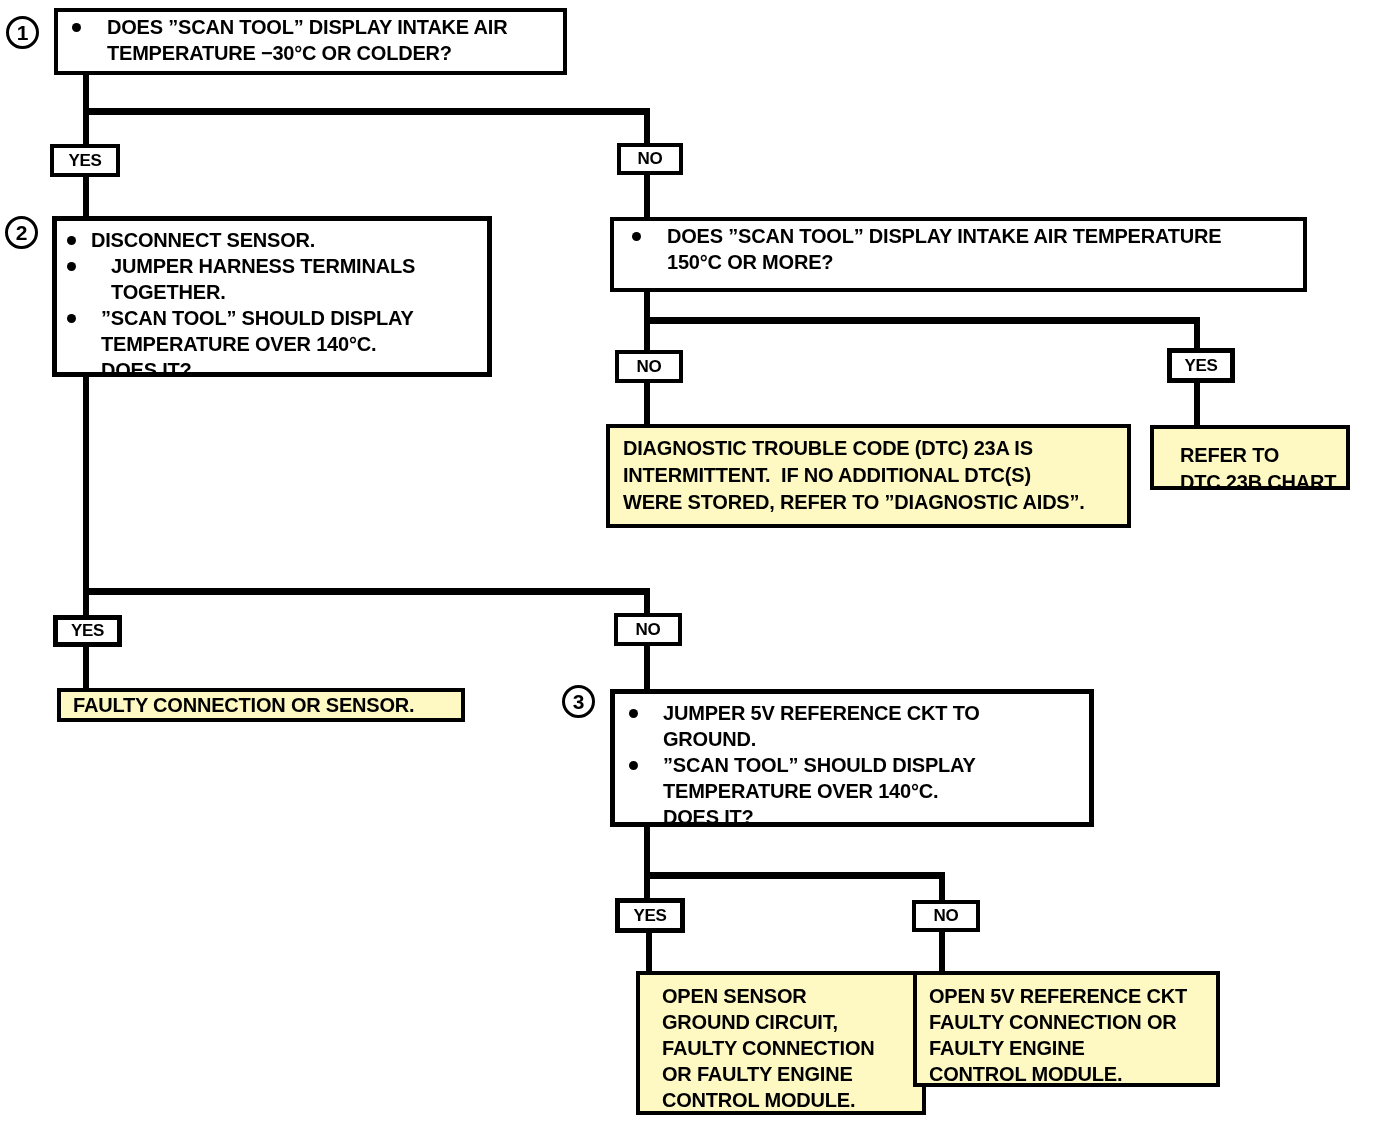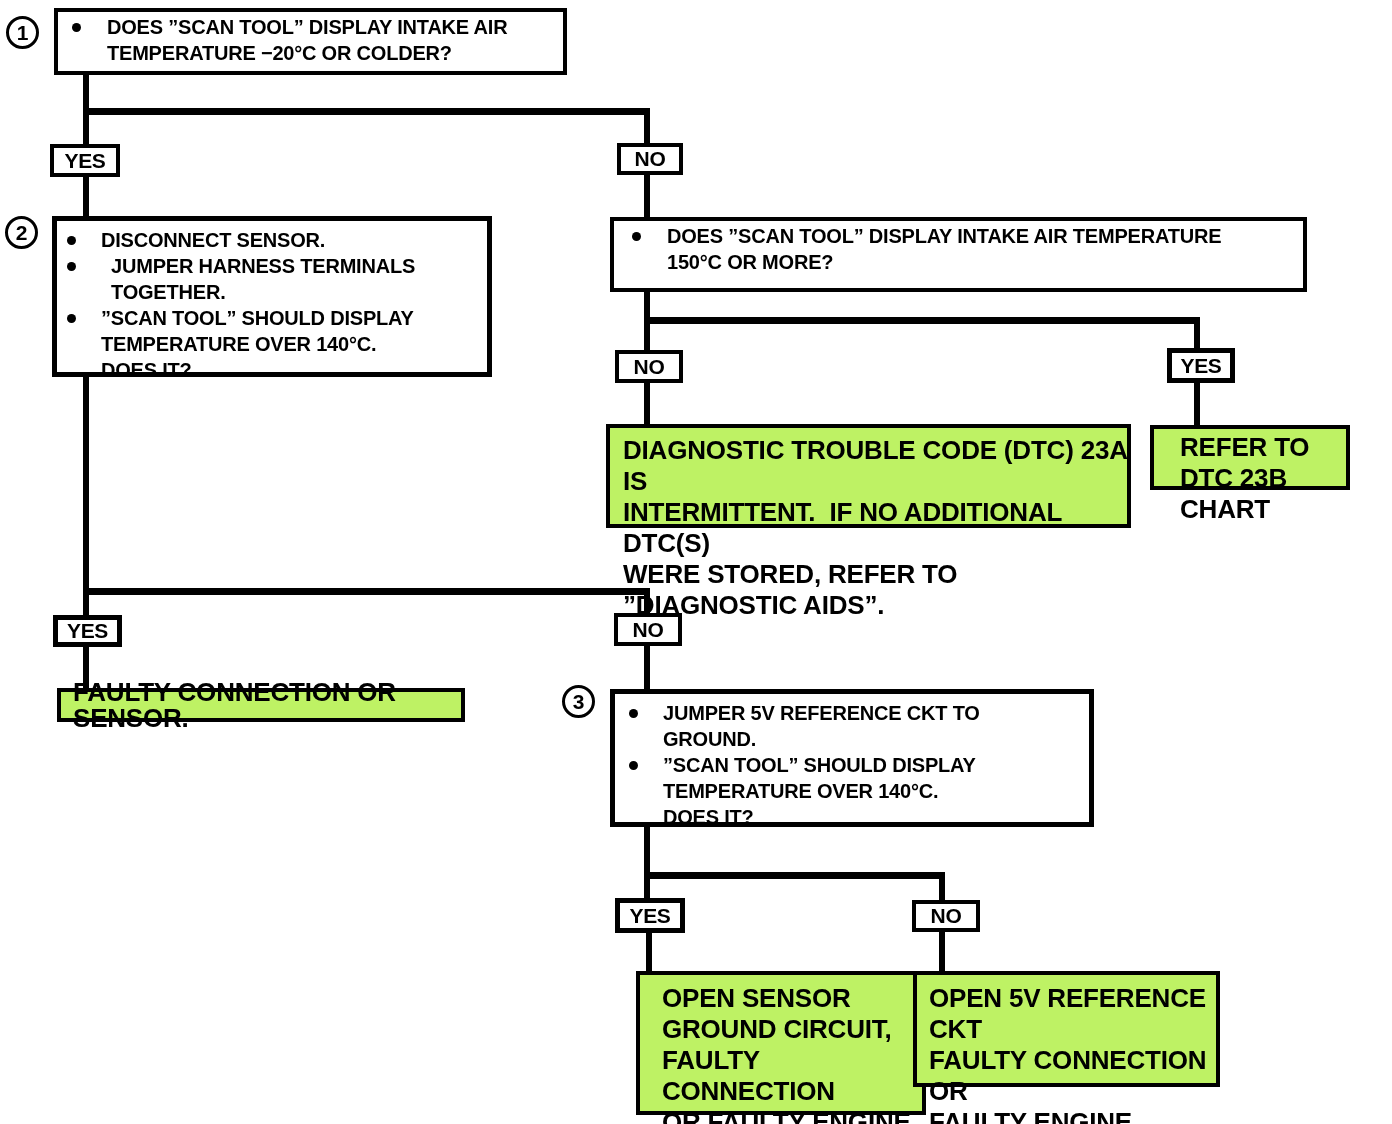--- a/index.html
+++ b/index.html
@@ -15,35 +15,35 @@
   .box{
     position:absolute;
     box-sizing:border-box;
     border:4px solid #000;
     background:#fff;
   }
   .b5{border-width:5px;}
   .b6{border-width:6px;}
   .label{
     display:flex;align-items:center;justify-content:center;
-    font-size:21px;font-weight:700;letter-spacing:-0.3px;
+    font-size:17px;font-weight:700;letter-spacing:-0.3px;
   }
   .node{font-size:20px;font-weight:700;letter-spacing:-0.2px;}
   .item{display:flex;align-items:flex-start;}
   .bullet{
     flex:none;width:9px;height:9px;border-radius:50%;
     background:#000;margin-top:9px;
   }
   .txt{
     white-space:pre-wrap;
     line-height:26px;
   }
   .plain{
-    position:absolute;box-sizing:border-box;border:4px solid #000;background:#bef264;
-    font-size:26px;font-weight:700;letter-spacing:-0.2px;
+    position:absolute;box-sizing:border-box;border:4px solid #000;background:#fef9c3;
+    font-size:20px;font-weight:700;letter-spacing:-0.2px;
   }
   .marker{
     position:absolute;box-sizing:border-box;
     width:33px;height:33px;border:3px solid #000;border-radius:50%;
     display:flex;align-items:center;justify-content:center;
     font-size:21px;font-weight:700;background:#fff;
   }
 </style>
 </head>
 <body>
@@ -78,35 +78,35 @@
       <span>2</span>
     </div>
   <div class="marker" style="left:562px;top:685px">
       <span>3</span>
     </div>
 
   <div class="box node" style="left:54px;top:8px;width:513px;height:67px;padding:2px 6px 0 14px">
     <div class="item">
       <span class="bullet"></span>
       <span class="txt" style="margin-left:26px">DOES ”SCAN TOOL” DISPLAY INTAKE AIR
-TEMPERATURE −20°C OR COLDER?</span>
+TEMPERATURE −30°C OR COLDER?</span>
     </div>
   </div>
 
   <div class="box label" style="left:50px;top:144px;width:70px;height:33px">
       <span>YES</span>
     </div>
   <div class="box label" style="left:617px;top:143px;width:66px;height:32px">
       <span>NO</span>
     </div>
 
   <div class="box node b5" style="left:52px;top:216px;width:440px;height:161px;padding:6px 4px 0 10px">
     <div class="item">
       <span class="bullet"></span>
-      <span class="txt" style="margin-left:25px">DISCONNECT SENSOR.</span>
+      <span class="txt" style="margin-left:15px">DISCONNECT SENSOR.</span>
     </div>
     <div class="item">
       <span class="bullet"></span>
       <span class="txt" style="margin-left:35px">JUMPER HARNESS TERMINALS
 TOGETHER.</span>
     </div>
     <div class="item">
       <span class="bullet"></span>
       <span class="txt" style="margin-left:25px">”SCAN TOOL” SHOULD DISPLAY
 TEMPERATURE OVER 140°C.
@@ -128,21 +128,21 @@
   <div class="box label b5" style="left:1167px;top:348px;width:68px;height:35px">
       <span>YES</span>
     </div>
 
   <div class="plain b6" style="left:606px;top:424px;width:525px;height:104px;padding:7px 0 0 13px">
     <span class="txt" style="line-height:27px">DIAGNOSTIC TROUBLE CODE (DTC) 23A IS
 INTERMITTENT.  IF NO ADDITIONAL DTC(S)
 WERE STORED, REFER TO ”DIAGNOSTIC AIDS”.</span>
   </div>
 
-  <div class="plain b5" style="left:1150px;top:425px;width:200px;height:65px;padding:3px 0 0 26px">
+  <div class="plain b5" style="left:1150px;top:425px;width:200px;height:65px;padding:13px 0 0 26px">
     <span class="txt" style="line-height:27px">REFER TO
 DTC 23B CHART</span>
   </div>
 
   <div class="box label b5" style="left:53px;top:615px;width:69px;height:32px">
       <span>YES</span>
     </div>
   <div class="box label" style="left:614px;top:613px;width:68px;height:33px">
       <span>NO</span>
     </div>

